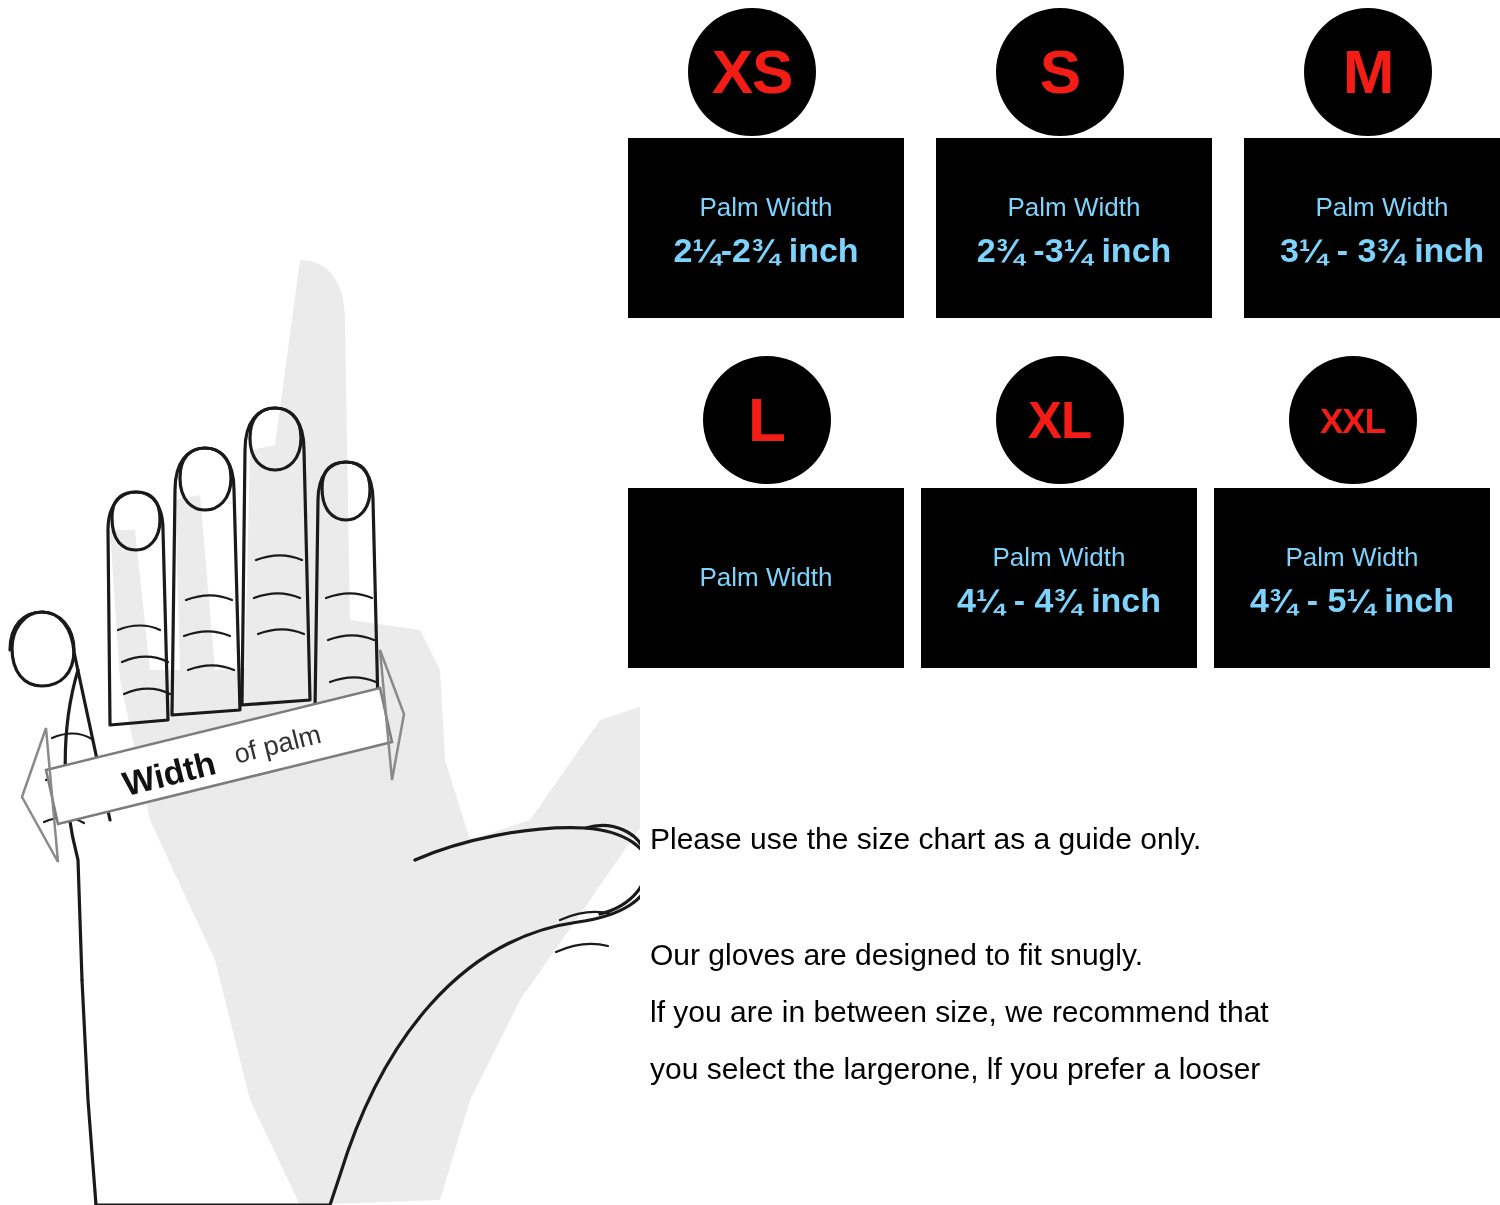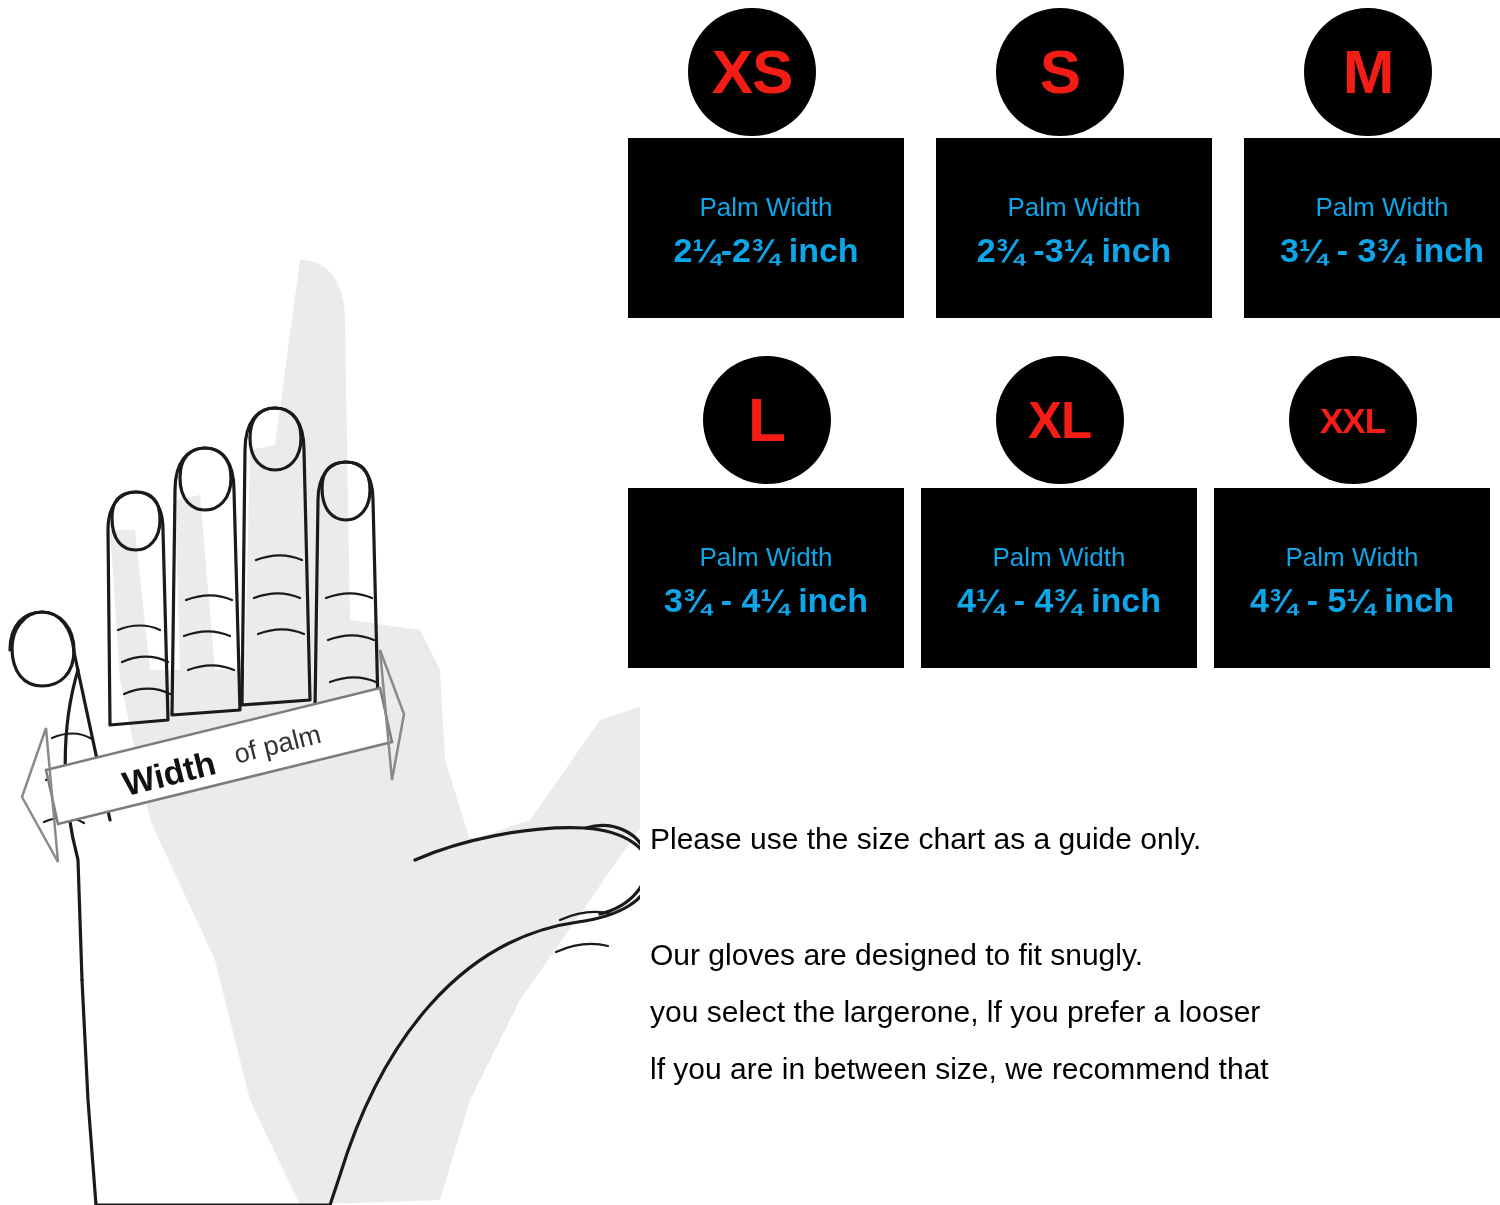--- a/index.html
+++ b/index.html
@@ -78,21 +78,21 @@
   .badge-label.sz-xxl { font-size: 35px; }
   .badge-label.sz-xl { font-size: 51px; }
 
   .info-box {
     position: absolute;
     top: 138px;
     left: 8px;
     width: 276px;
     height: 180px;
     background: #000000;
-    color: #0ea5e9;
+    color: #7dd3fc;
     display: flex;
     flex-direction: column;
     align-items: center;
     justify-content: center;
     z-index: 1;
   }
   .info-title {
     font-size: 26px;
     font-weight: normal;
     margin-top: 6px;
@@ -252,24 +252,20 @@
   </div>
 
   <div class="size-row row-1">
 
     <div class="size-cell">
       <div class="badge">
         <span class="badge-label sz-l">L</span>
       </div>
       <div class="info-box">
         <div class="info-title">Palm Width</div>
-        <div class="info-value">
-          <span>3¾ - 4¼</span>
-          <span class="unit">inch</span>
-        </div>
       </div>
     </div>
 
     <div class="size-cell">
       <div class="badge">
         <span class="badge-label sz-xl">XL</span>
       </div>
       <div class="info-box">
         <div class="info-title">Palm Width</div>
         <div class="info-value">
@@ -291,15 +287,15 @@
         </div>
       </div>
     </div>
 
   </div>
 </div>
 
 <div id="notes">
   <p class="note-lead">Please use the size chart as a guide only.</p>
   <p class="note-line">Our gloves are designed to fit snugly.</p>
+  <p class="note-line">lf you are in between size, we recommend that</p>
   <p class="note-line">you select the largerone, lf you prefer a looser</p>
-  <p class="note-line">lf you are in between size, we recommend that</p>
 </div>
 
 </body></html>

